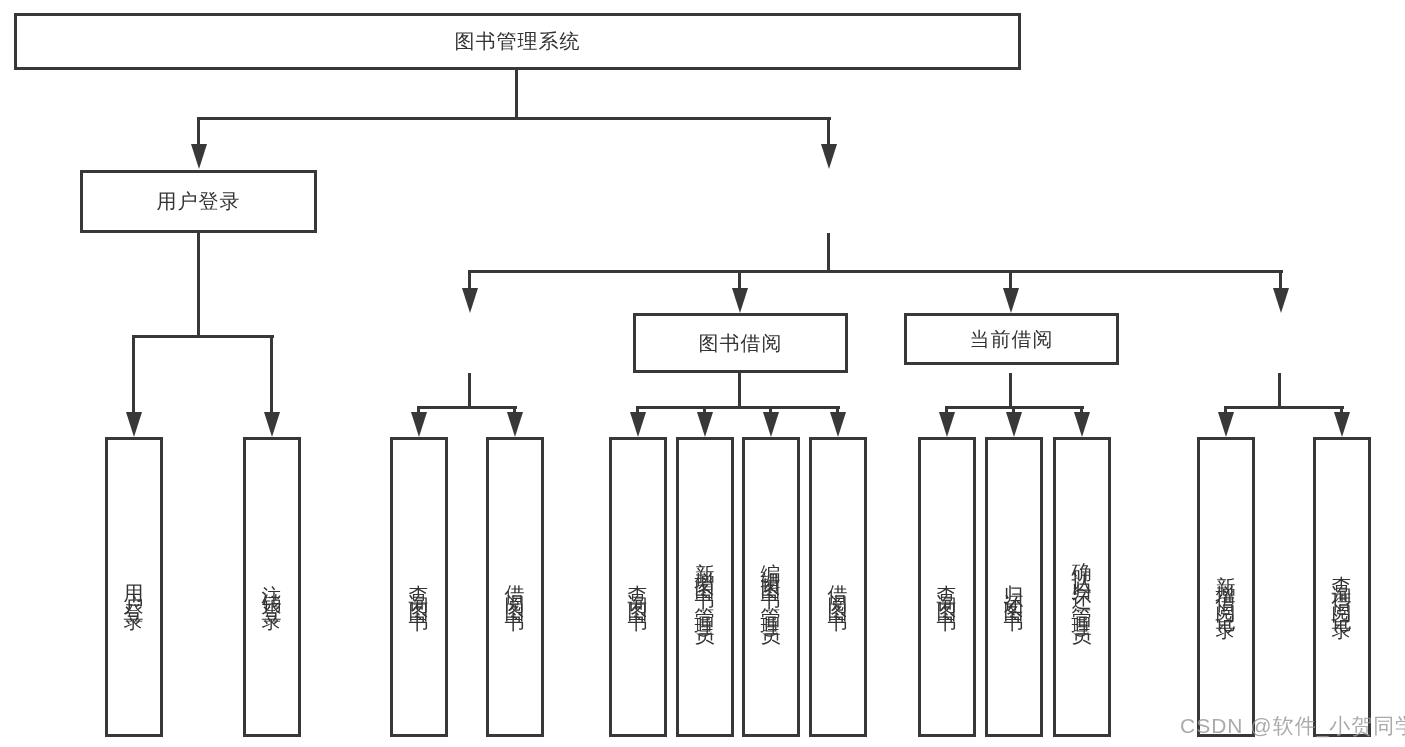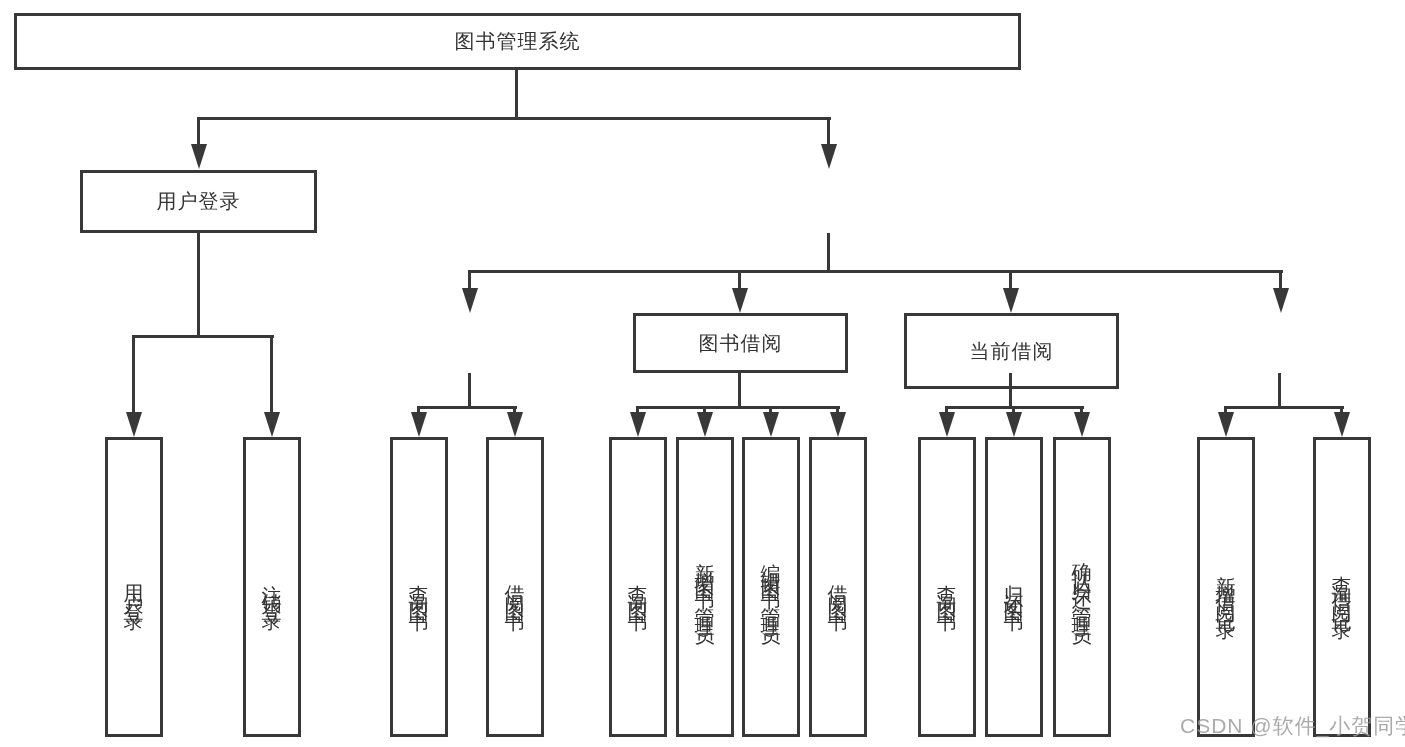--- a/index.html
+++ b/index.html
@@ -92,21 +92,21 @@
   <div class="vline" style="left:468px;top:270px;height:19px"></div>
   <div class="arrow" style="left:462px;top:288px"></div>
   <div class="vline" style="left:738px;top:270px;height:19px"></div>
   <div class="arrow" style="left:732px;top:288px"></div>
   <div class="vline" style="left:1009px;top:270px;height:19px"></div>
   <div class="arrow" style="left:1003px;top:288px"></div>
   <div class="vline" style="left:1279px;top:270px;height:19px"></div>
   <div class="arrow" style="left:1273px;top:288px"></div>
 
   <div class="box" style="left:633px;top:313px;width:215px;height:60px">图书借阅</div>
-  <div class="box" style="left:904px;top:313px;width:215px;height:76px">当前借阅</div>
+  <div class="box" style="left:904px;top:313px;width:215px;height:52px">当前借阅</div>
 
   <div class="vline" style="left:468px;top:373px;height:36px"></div>
   <div class="hline" style="left:417px;top:406px;width:100px"></div>
   <div class="vline" style="left:417px;top:406px;height:8px"></div>
   <div class="arrow" style="left:411px;top:412px"></div>
   <div class="vline" style="left:513px;top:406px;height:8px"></div>
   <div class="arrow" style="left:507px;top:412px"></div>
 
   <div class="vline" style="left:738px;top:373px;height:36px"></div>
   <div class="hline" style="left:636px;top:406px;width:204px"></div>

